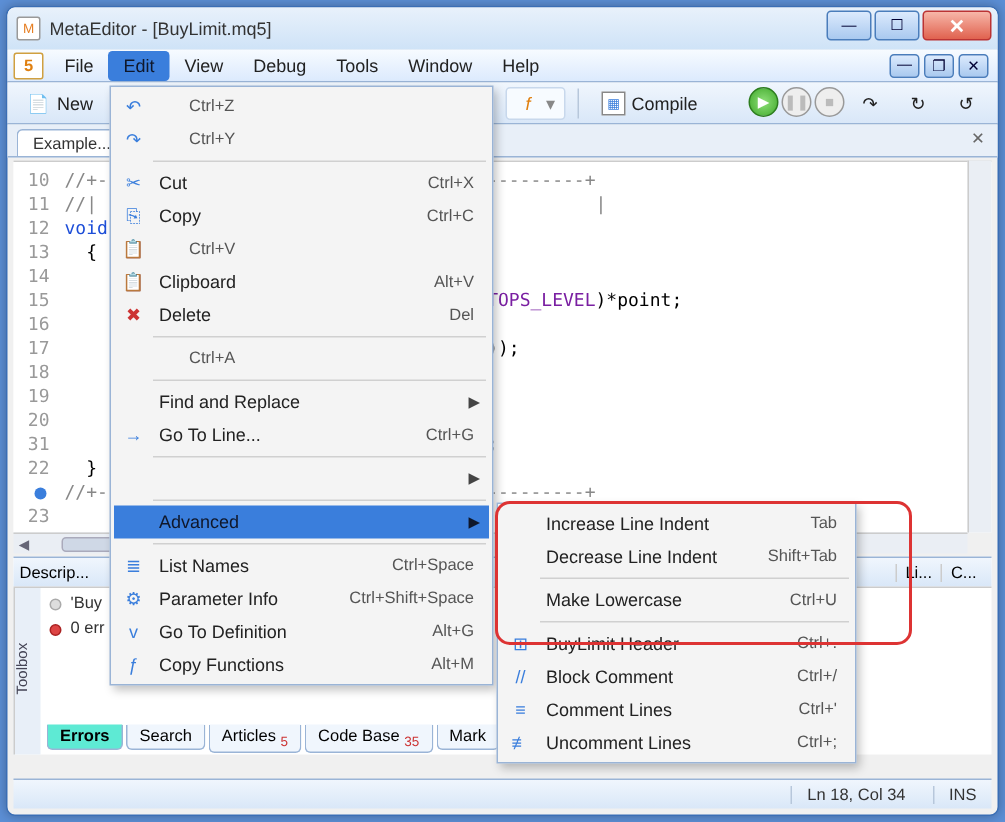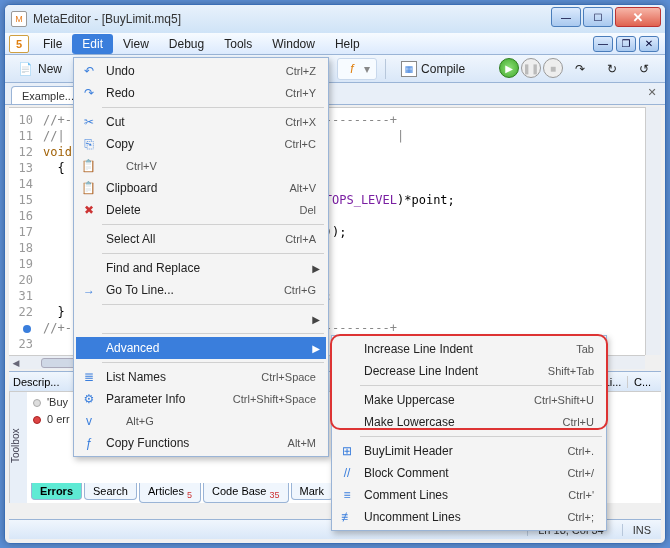--- a/index.html
+++ b/index.html
@@ -12,21 +12,21 @@
 .titlebar .title { font-size: 12px; color:#333; }
 .winbtns { position:absolute; right:4px; top:2px; display:flex; }
 .winbtn { width:30px; height:20px; margin-left:2px; border:1px solid #4a7dbb; border-radius:3px; background:linear-gradient(#dceafd,#a9c9ef); display:flex; align-items:center; justify-content:center; font-size:10px; color:#003; }
 .winbtn.close { background:linear-gradient(#f7b6a8,#e0624f); border-color:#b33; color:#fff; font-weight:bold; width:46px; }
 .winbtn.close span{font-size:13px;}
 
 
 .menubar { height:22px; background:linear-gradient(#f7fbff,#dceafd); border-bottom:1px solid #9ab4d6; display:flex; align-items:center; padding-left:4px; }
 .menubar .logo { width:20px; height:18px; margin-right:4px; border:1px solid #d0a040; background:#fff; display:flex; align-items:center; justify-content:center; color:#e08010; font-weight:bold; font-size:11px; border-radius:2px; }
 .menubar .item { padding:3px 10px; font-size:12px; color:#222; cursor:default; }
-.menubar .item.active { background:#3a7edc; color:#ffffff; border-radius:3px; }
+.menubar .item.active { background:#3a7edc; color:#0f172a; border-radius:3px; }
 
 
 .toolbar { height:28px; background:linear-gradient(#f0f6fd,#d9e7f8); border-bottom:1px solid #9ab4d6; display:flex; align-items:center; padding-left:6px; gap:4px; position:relative; }
 .tbtn { height:22px; padding:0 6px; border:1px solid transparent; display:flex; align-items:center; gap:4px; font-size:12px; color:#222; border-radius:3px; }
 .tbtn .ic { width:16px; height:16px; display:flex; align-items:center; justify-content:center; font-size:12px; }
 .toolbar .right-group { position:absolute; right:6px; top:3px; display:flex; gap:2px; }
 .toolbar .circ { width:20px; height:20px; border-radius:50%; border:1px solid #999; display:flex; align-items:center; justify-content:center; font-size:10px; }
 .toolbar .circ.play { background:radial-gradient(#8fe07a,#3fa82a); border-color:#2d7d1e; color:#fff; }
 .toolbar .circ.dis { background:#eee; color:#bbb; }
 
@@ -36,21 +36,21 @@
 .tab.first { background:#fff; }
 .tabstrip .closex { position:absolute; right:6px; top:3px; width:14px; height:14px; color:#666; font-size:11px; text-align:center; }
 
 
 .editor { position:absolute; top:102px; left:4px; right:4px; height:248px; background:#fff; border-top:1px solid #ccc; display:flex; overflow:hidden; }
 .gutter { width:28px; background:#fff; color:#999; font-family:Consolas,monospace; font-size:12px; text-align:right; padding:4px 4px 0 0; line-height:16px; }
 .gutter .ln { height:16px; }
 .gutter .bp { display:inline-block; width:8px; height:8px; background:#3a7edc; border-radius:50%; margin-right:2px; vertical-align:middle; }
 .code { flex:1; font-family:Consolas,monospace; font-size:12px; line-height:16px; padding:4px 6px 0; white-space:pre; overflow:hidden; }
 .code .c { color:#888; }
-.code .kw { color:#a16207; }
+.code .kw { color:#1d4ed8; }
 .code .mac { color:#7a1fa2; }
 .code .num { color:#000; }
 .scrollv { position:absolute; right:4px; top:102px; width:16px; height:248px; background:#eaeef4; border-left:1px solid #ccc; }
 .scrollh { position:absolute; left:4px; right:20px; top:350px; height:14px; background:#eaeef4; border-top:1px solid #ccc; display:flex; align-items:center; }
 .scrollh .thumb { margin-left:18px; width:200px; height:10px; background:#cfd8e6; border:1px solid #aab; border-radius:3px; }
 .scrollh .arrow { width:14px; height:12px; display:flex; align-items:center; justify-content:center; color:#667; font-size:9px; }
 
 
 .toolbox { position:absolute; left:4px; right:4px; top:366px; height:132px; background:#fff; border-top:1px solid #9ab4d6; }
 .toolbox .hdr { height:20px; background:linear-gradient(#f0f6fd,#d9e7f8); display:flex; align-items:center; padding:0 4px; font-size:11px; border-bottom:1px solid #ccc; }
@@ -72,24 +72,24 @@
 
 
 .menu { position:absolute; background:#f4f4f4; border:1px solid #9ab4d6; box-shadow:2px 3px 6px rgba(0,0,0,.25); padding:2px; font-size:12px; }
 .menu .mrow { display:flex; align-items:center; height:22px; padding:0 10px 0 4px; gap:8px; position:relative; }
 .menu .mrow .mic { width:18px; height:18px; display:flex; align-items:center; justify-content:center; font-size:12px; color:#3a7edc; }
 .menu .mrow .mlabel { flex:1; color:#222; }
 .menu .mrow .mshort { color:#555; font-size:11px; margin-left:20px; }
 .menu .mrow .arrow { position:absolute; right:6px; font-size:10px; color:#444; }
 .menu .sep { height:1px; background:#d0d0d0; margin:3px 2px 3px 26px; }
 .menu .mrow.hl { background:#3a7edc; color:#fff; }
-.menu .mrow.hl .mlabel, .menu .mrow.hl .arrow { color:#ffffff; }
+.menu .mrow.hl .mlabel, .menu .mrow.hl .arrow { color:#0f172a; }
 
 #edit-menu { top:52px; left:68px; width:256px; }
-#sub-menu { top:330px; left:326px; width:276px; }
+#sub-menu { top:330px; left:326px; width:240px; }
 .red-box { position:absolute; top:329px; left:325px; width:278px; height:96px; border:2px solid #d33; border-radius:10px; pointer-events:none; }
 
 .compile-ic { width:16px; height:16px; background:#fff; border:1px solid #888; display:inline-flex; align-items:center; justify-content:center; font-size:9px; color:#3a7edc; }
 </style>
 </head>
 <body>
 
 <div class="window">
 
   <div class="titlebar">
@@ -220,26 +220,24 @@
   </div>
 
   <div class="statusbar">
     <div class="cell">Ln 18, Col 34</div>
     <div class="cell">INS</div>
   </div>
 
   <div class="menu" id="edit-menu">
       <div class="mrow">
         <div class="mic">↶</div>
-        <div class="mlabel">Undo</div>
         <div class="mshort">Ctrl+Z</div>
       </div>
       <div class="mrow">
         <div class="mic">↷</div>
-        <div class="mlabel">Redo</div>
         <div class="mshort">Ctrl+Y</div>
       </div>
       <div class="sep"></div>
       <div class="mrow">
         <div class="mic">✂</div>
         <div class="mlabel">Cut</div>
         <div class="mshort">Ctrl+X</div>
       </div>
       <div class="mrow">
         <div class="mic">⎘</div>
@@ -256,21 +254,20 @@
         <div class="mshort">Alt+V</div>
       </div>
       <div class="mrow">
         <div class="mic" style="color: rgb(204, 51, 51);">✖</div>
         <div class="mlabel">Delete</div>
         <div class="mshort">Del</div>
       </div>
       <div class="sep"></div>
       <div class="mrow">
         <div class="mic"></div>
-        <div class="mlabel">Select All</div>
         <div class="mshort">Ctrl+A</div>
       </div>
       <div class="sep"></div>
       <div class="mrow">
         <div class="mic"></div>
         <div class="mlabel">Find and Replace</div>
         <div class="arrow">▶</div>
       </div>
       <div class="mrow">
         <div class="mic">→</div>
@@ -294,20 +291,21 @@
         <div class="mlabel">List Names</div>
         <div class="mshort">Ctrl+Space</div>
       </div>
       <div class="mrow">
         <div class="mic">⚙</div>
         <div class="mlabel">Parameter Info</div>
         <div class="mshort">Ctrl+Shift+Space</div>
       </div>
       <div class="mrow">
         <div class="mic">v</div>
+        <div class="mlabel">Go To Definition</div>
         <div class="mshort">Alt+G</div>
       </div>
       <div class="mrow">
         <div class="mic">ƒ</div>
         <div class="mlabel">Copy Functions</div>
         <div class="mshort">Alt+M</div>
       </div>
     </div>
 
   <div class="menu" id="sub-menu">
@@ -317,25 +315,20 @@
         <div class="mshort">Tab</div>
       </div>
       <div class="mrow">
         <div class="mic"></div>
         <div class="mlabel">Decrease Line Indent</div>
         <div class="mshort">Shift+Tab</div>
       </div>
       <div class="sep"></div>
       <div class="mrow">
         <div class="mic"></div>
-        <div class="mlabel">Make Uppercase</div>
-        <div class="mshort">Ctrl+Shift+U</div>
-      </div>
-      <div class="mrow">
-        <div class="mic"></div>
         <div class="mlabel">Make Lowercase</div>
         <div class="mshort">Ctrl+U</div>
       </div>
       <div class="sep"></div>
       <div class="mrow">
         <div class="mic">⊞</div>
         <div class="mlabel">BuyLimit Header</div>
         <div class="mshort">Ctrl+.</div>
       </div>
       <div class="mrow">

